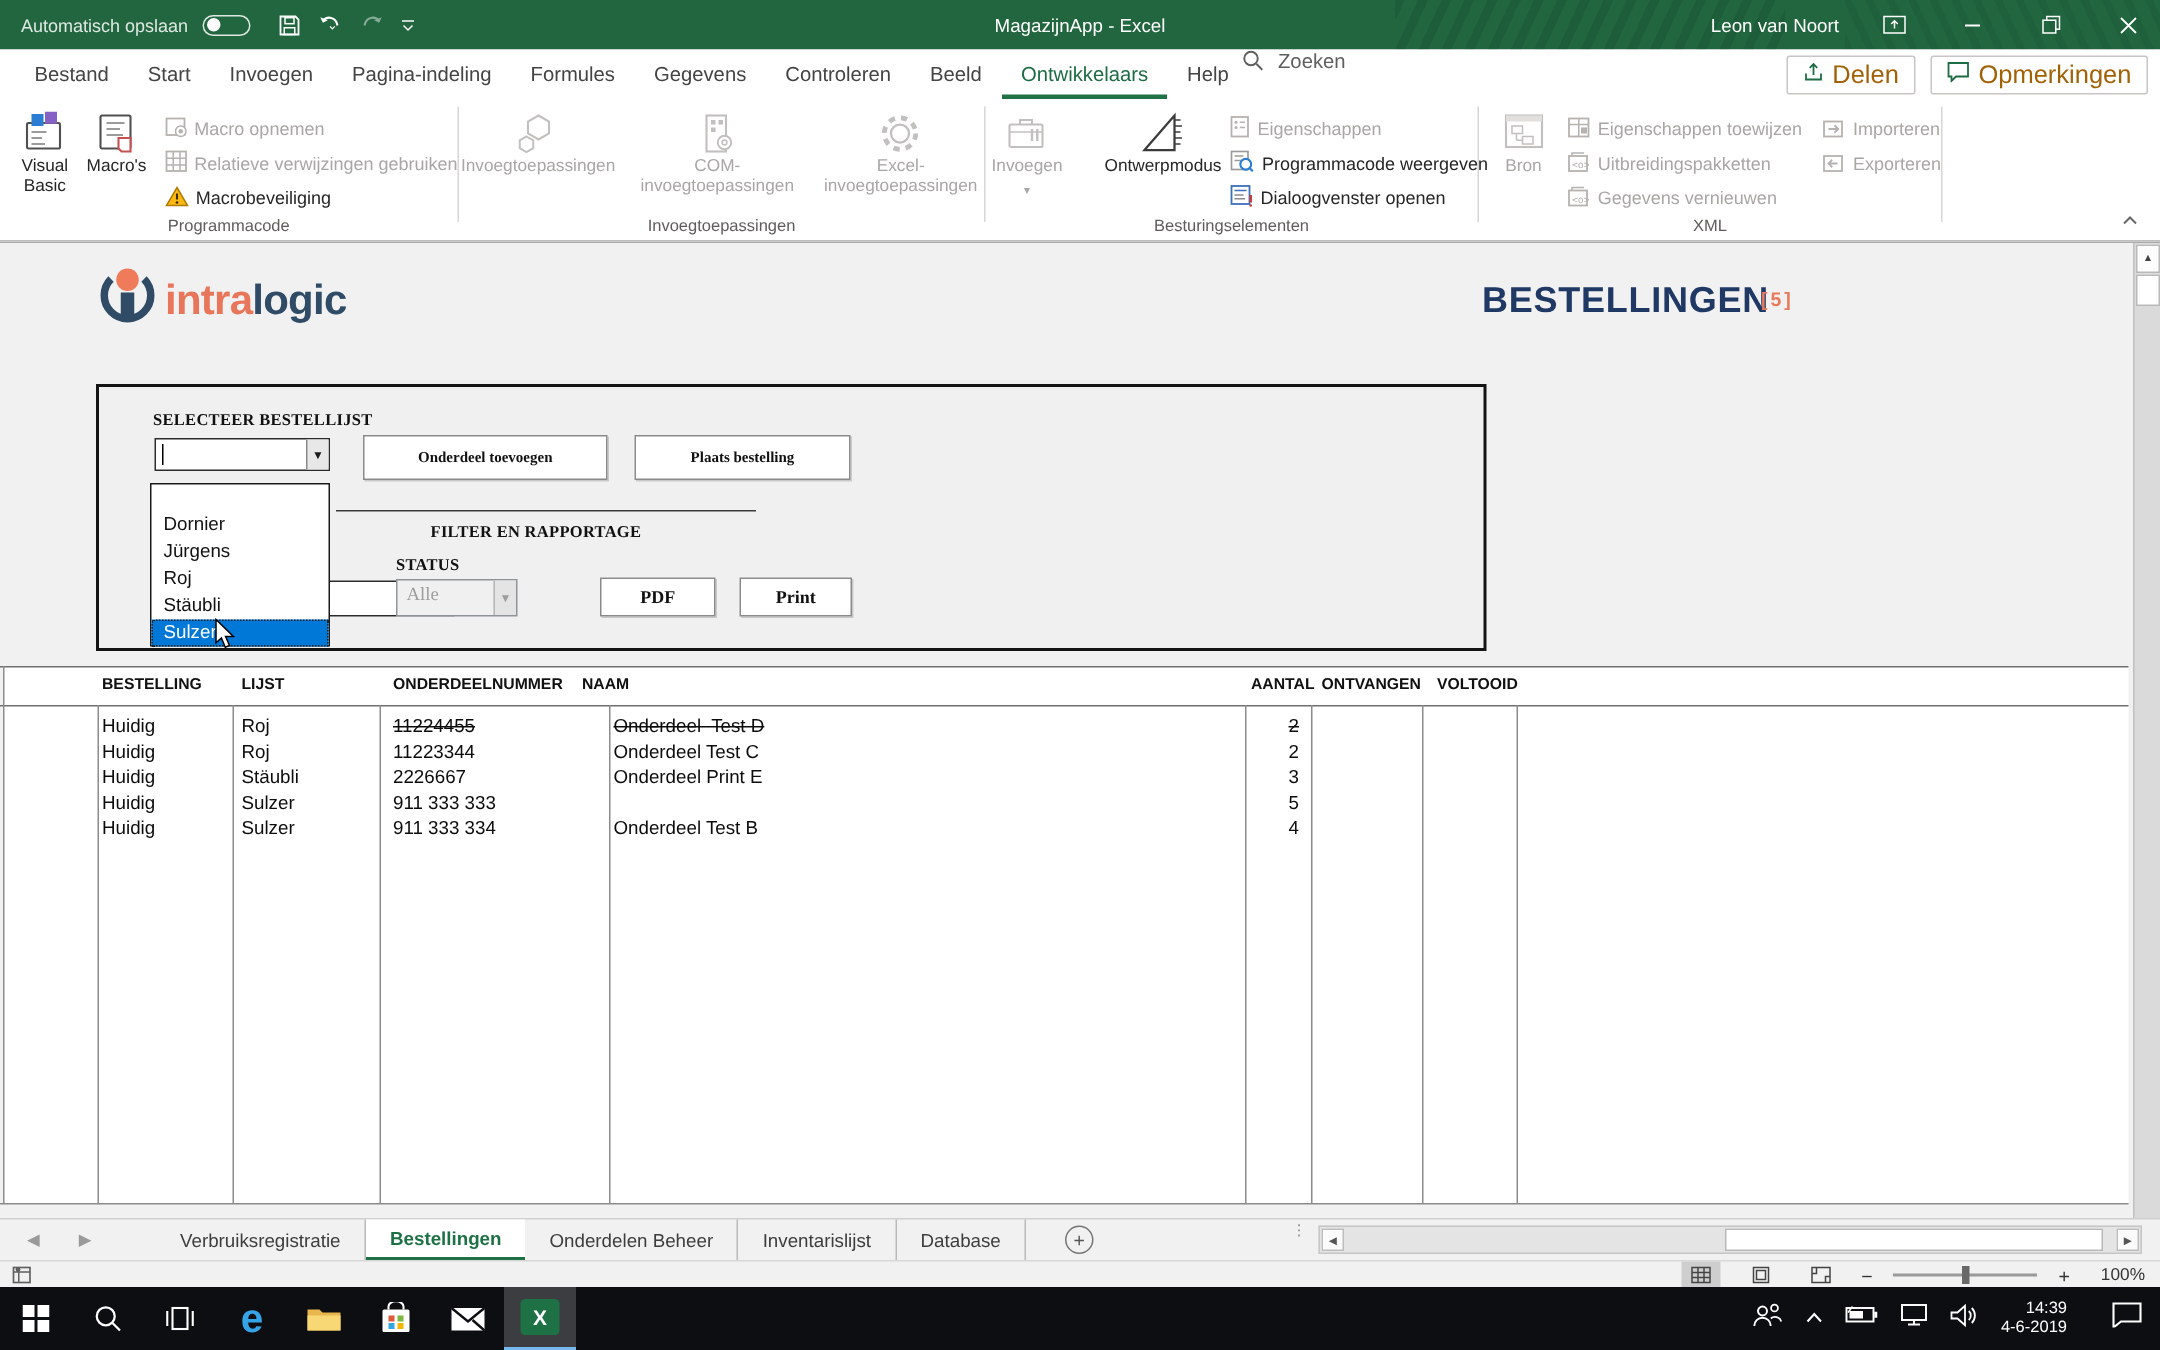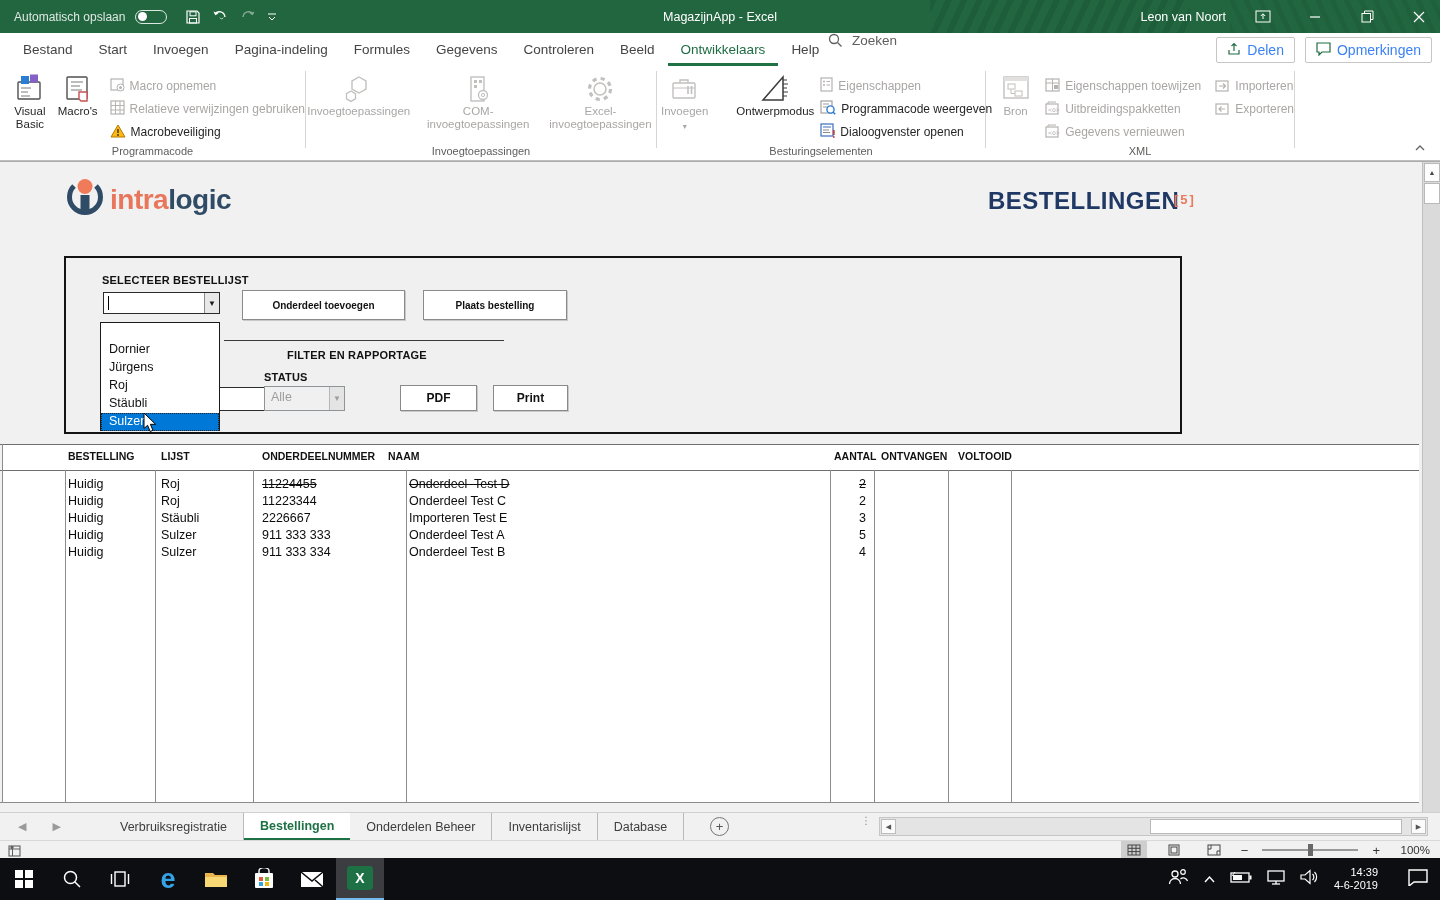--- a/index.html
+++ b/index.html
@@ -22,21 +22,21 @@
   .tb-user { font-size:12.5px; }
   .winbtn { display:inline-flex; align-items:center; justify-content:center; width:30px; height:33px; }
 
   
   #tabrow { position:absolute; top:33px; left:0; width:1440px; height:33px; background:#fff; }
   #tabrow ul { list-style:none; display:flex; align-items:stretch; height:33px; padding-left:10px; }
   #tabrow li { padding:0 13px; font-size:13.5px; color:#444; display:flex; align-items:center; cursor:default; }
   #tabrow li.active { color:#1E6C43; border-bottom:3px solid #217346; padding-top:3px; }
   .searchbox { position:absolute; left:828px; top:0; height:33px; display:flex; align-items:flex-start; gap:9px; color:#5f5f5f; font-size:13.5px; }
   .tr-buttons { position:absolute; right:8px; top:4px; display:flex; gap:10px; }
-  .tr-btn { height:26px; border:1px solid #C8C6C4; border-radius:2px; background:#fff; display:flex; align-items:center; gap:6px; padding:0 10px; font-size:14px; color:#3b82f6; }
+  .tr-btn { height:26px; border:1px solid #C8C6C4; border-radius:2px; background:#fff; display:flex; align-items:center; gap:6px; padding:0 10px; font-size:17px; color:#a16207; }
 
   
   #ribbon { position:absolute; top:66px; left:0; width:1440px; height:95px; background:#fff; border-bottom:1px solid #BFBFBF; display:flex; }
   .rgroup { position:relative; height:95px; padding-top:3px; display:flex; align-items:flex-start; }
   .rdivider { width:1px; background:#D8D6D4; margin:5px 0 12px 0; }
   .glabel { position:absolute; bottom:4px; left:0; width:100%; text-align:center; font-size:11px; color:#5f5d5b; }
   .bigbtn { display:flex; flex-direction:column; align-items:center; text-align:center; font-size:11.5px; color:#262626; padding-top:4px; line-height:13px; }
   .bigbtn .bico { height:32px; display:flex; align-items:center; justify-content:center; }
   .bigbtn.disabled { color:#A9A7A5; }
   .smallcol { display:flex; flex-direction:column; gap:3px; padding-top:7px; }
@@ -45,21 +45,21 @@
   .ribbon-collapse { position:absolute; right:14px; bottom:4px; color:#666; }
 
   
   #worksheet { position:absolute; top:161px; left:0; width:1440px; height:651px; background:#F2F1F1; border-top:1px solid #ABABAB; }
   .logo-mark { position:absolute; left:66px; top:16px; width:38px; height:40px; }
   .logo-text { position:absolute; left:110px; top:22px; font-size:28px; font-weight:bold; letter-spacing:-0.5px; }
   .page-title { position:absolute; left:988px; top:25px; font-size:24px; font-weight:bold; color:#1F3864; letter-spacing:.5px; }
   .page-badge { position:absolute; left:1174px; top:30px; font-size:13px; font-weight:bold; color:#E87A5D; letter-spacing:2px; }
 
   
-  #panel { position:absolute; left:64px; top:94px; width:1118px; height:178px; background:#F1F0F0; border:2px solid #141414; }
+  #panel { position:absolute; left:64px; top:94px; width:927px; height:178px; background:#F1F0F0; border:2px solid #141414;font-family:Liberation Serif, serif; }
   .flabel { position:absolute; font-size:11px; font-weight:bold; color:#111; letter-spacing:.2px; }
   .combo { position:absolute; background:#fff; border:1px solid #2b2b2b; display:flex; }
   .combo .cfield { flex:1; position:relative; }
   .caret { position:absolute; left:4px; top:3px; width:1px; height:14px; background:#000; }
   .combo .cbtn { width:15px; border-left:1px solid #8a8a8a; background:#E9E8E8; display:flex; align-items:center; justify-content:center; font-size:8px; color:#1a1a1a; }
   .combo.disabled { border-color:#8f9499; background:#F0F0F0; }
   .combo.disabled .cval { color:#9d9d9d; font-size:12.5px; padding:3px 0 0 6px; }
   .combo.disabled .cbtn { color:#9d9d9d; background:#E4E4E4; border-left:1px solid #b5b5b5; }
   .formbtn { position:absolute; background:#fff; border:1px solid #8a8a8a; box-shadow:1px 1px 0 #c9c9c9; display:flex; align-items:center; justify-content:center; font-size:10px; font-weight:bold; color:#111; }
   .hr-line { position:absolute; height:1px; background:#3a3a3a; }
@@ -582,28 +582,27 @@
       <span class="tcell c0">Huidig</span>
       <span class="tcell c1">Roj</span>
       <span class="tcell c2">11223344</span>
       <span class="tcell c3">Onderdeel Test C</span>
       <span class="tcell c4">2</span>
     </div>
     <div class="trow" style="top:348px;">
       <span class="tcell c0">Huidig</span>
       <span class="tcell c1">Stäubli</span>
       <span class="tcell c2">2226667</span>
-      <span class="tcell c3">Importeren Test E</span>
+      <span class="tcell c3">Onderdeel Print E</span>
       <span class="tcell c4">3</span>
     </div>
     <div class="trow" style="top:365px;">
       <span class="tcell c0">Huidig</span>
       <span class="tcell c1">Sulzer</span>
       <span class="tcell c2">911 333 333</span>
-      <span class="tcell c3">Onderdeel Test A</span>
       <span class="tcell c4">5</span>
     </div>
     <div class="trow" style="top:382px;">
       <span class="tcell c0">Huidig</span>
       <span class="tcell c1">Sulzer</span>
       <span class="tcell c2">911 333 334</span>
       <span class="tcell c3">Onderdeel Test B</span>
       <span class="tcell c4">4</span>
     </div>
 

